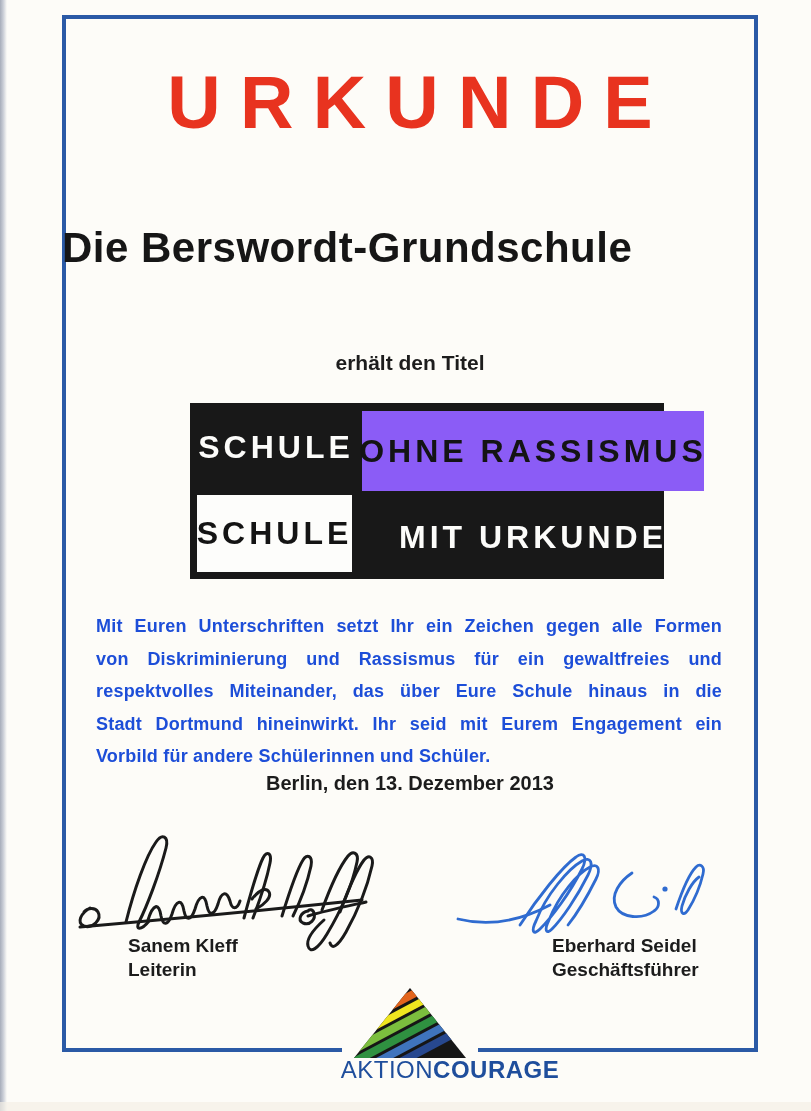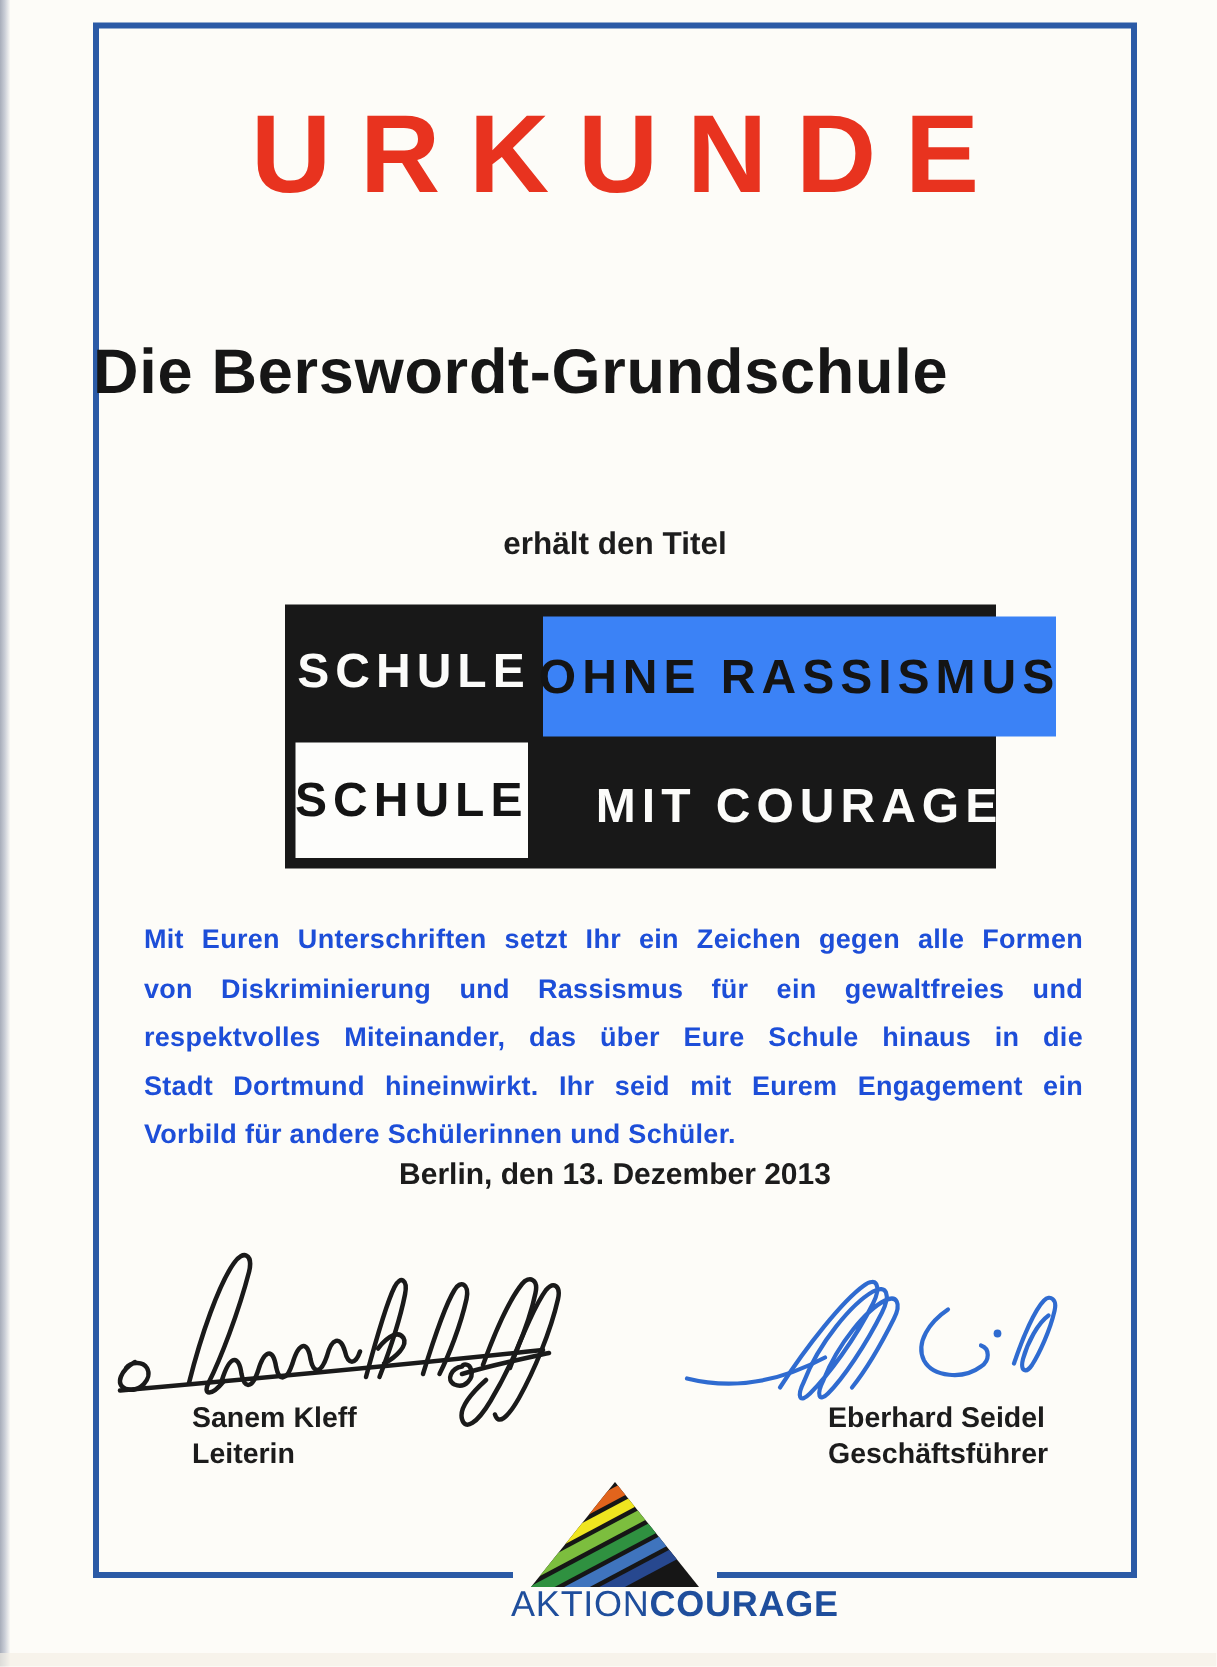--- a/index.html
+++ b/index.html
@@ -24,21 +24,21 @@
   .recipient{left:62px;width:696px;top:224px;
     font-size:42px;font-weight:bold;color:#161616;letter-spacing:.5px;}
   .subtitle{left:62px;width:696px;top:351px;text-align:center;
     font-size:21px;font-weight:bold;color:#1d1d1d;}
 
   
   .award{left:150px;top:403px;width:474px;height:176px;background:#181818;margin-left:40px;}
   .award .cell{display:flex;align-items:center;justify-content:center;
     font-weight:bold;font-size:32px;letter-spacing:4px;white-space:nowrap;}
   .award .tl{left:0;top:0;width:172px;height:89px;color:#fcfcfa;}
-  .award .tr{left:172px;top:8px;width:342px;height:80px;background:#3b82f6;color:#141414;}
+  .award .tr{left:172px;top:8px;width:342px;height:80px;background:#8b5cf6;color:#141414;}
   .award .bl{left:7px;top:92px;width:155px;height:77px;background:#fdfdfb;color:#141414;}
   .award .br{left:172px;top:92px;width:342px;height:84px;color:#fcfcfa;}
 
   
   .body-text{left:96px;top:610px;width:626px;font-size:18px;font-weight:bold;
     color:#1d4ed8;line-height:32.5px;letter-spacing:.2px;}
   .body-text .jline{text-align:justify;text-align-last:justify;}
   .body-text .lline{text-align:left;}
 
   .date-line{left:62px;width:696px;top:772px;text-align:center;
@@ -69,21 +69,21 @@
 <div class="abs title">URKUNDE</div>
 
 <div class="abs recipient">Die Berswordt-Grundschule</div>
 
 <div class="abs subtitle">erhält den Titel</div>
 
 <div class="abs award">
   <div class="abs cell tl">SCHULE</div>
   <div class="abs cell tr">OHNE RASSISMUS</div>
   <div class="abs cell bl">SCHULE</div>
-  <div class="abs cell br">MIT COURAGE</div>
+  <div class="abs cell br">MIT URKUNDE</div>
 </div>
 
 <div class="abs body-text">
   <div class="jline">Mit Euren Unterschriften setzt Ihr ein Zeichen gegen alle Formen</div>
   <div class="jline">von Diskriminierung und Rassismus für ein gewaltfreies und</div>
   <div class="jline">respektvolles Miteinander, das über Eure Schule hinaus in die</div>
   <div class="jline">Stadt Dortmund hineinwirkt. Ihr seid mit Eurem Engagement ein</div>
   <div class="lline">Vorbild für andere Schülerinnen und Schüler.</div>
 </div>
 

